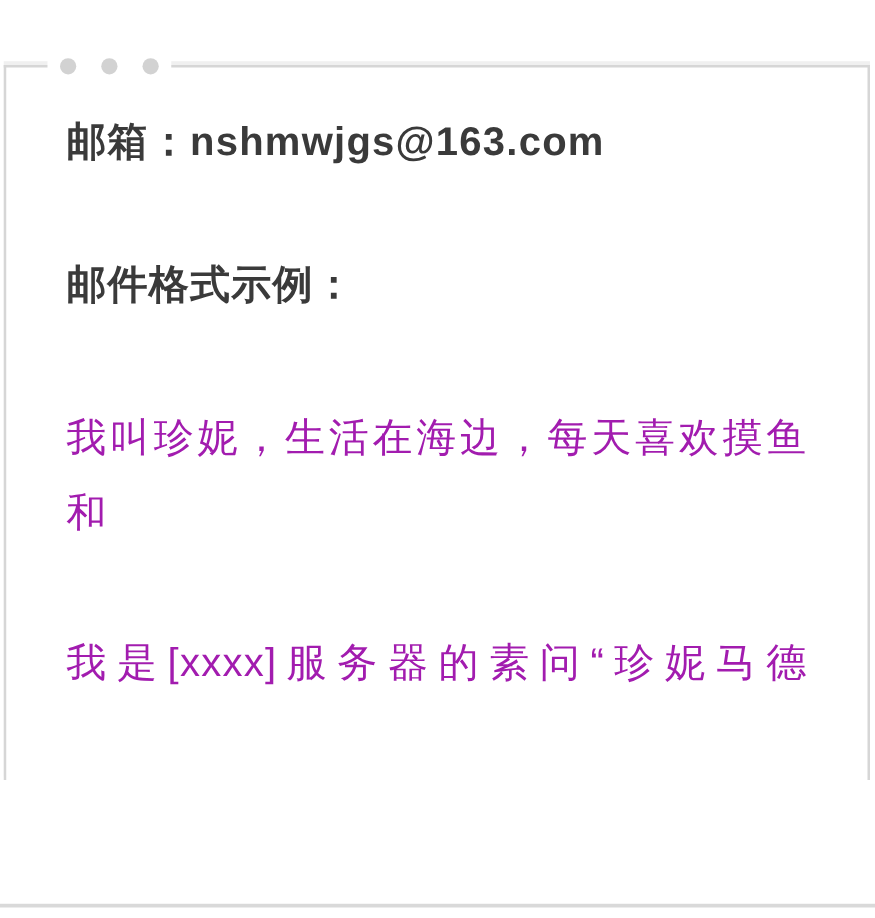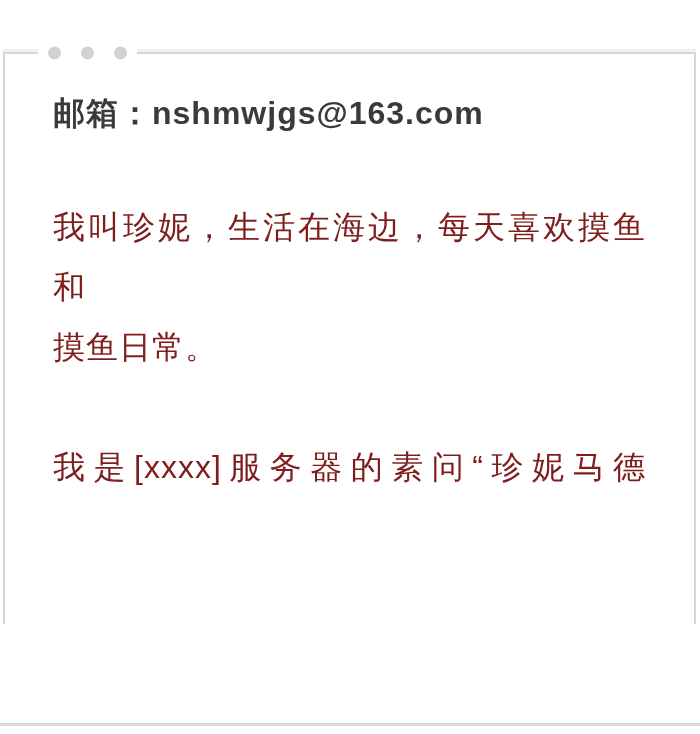--- a/index.html
+++ b/index.html
@@ -54,21 +54,21 @@
     color: #3a3a3a;
     line-height: 60px;
     letter-spacing: 1px;
     margin: 0;
   }
   .h-email   { margin-bottom: 54px; }
   .h-format  { margin-bottom: 63px; }
   .para {
     font-size: 32px;
     font-weight: 400;
-    color: #7f1d1d;
+    color: #a21caf;
     letter-spacing: 1px;
     margin: 0;
   }
   .para-1 { margin-bottom: 60px; }
   .line {
     line-height: 60px;
     white-space: nowrap;
   }
   .line.fill {
     white-space: normal;
@@ -91,24 +91,24 @@
 <div class="dots">
   <span class="dot"></span>
   <span class="dot"></span>
   <span class="dot"></span>
 </div>
 
 <div class="card">
 
   <div class="heading h-email">邮箱：nshmwjgs@163.com</div>
 
+  <div class="heading h-format">邮件格式示例：</div>
 
   <div class="para para-1">
     <div class="line fill">我叫珍妮，生活在海边，每天喜欢摸鱼和</div>
-    <div class="line">摸鱼日常。</div>
   </div>
 
   <div class="para">
     <div class="line fill">我是[xxxx]服务器的素问“珍妮马德</div>
 
   </div>
 
 </div>
 
 <div class="bottom-divider"></div>

